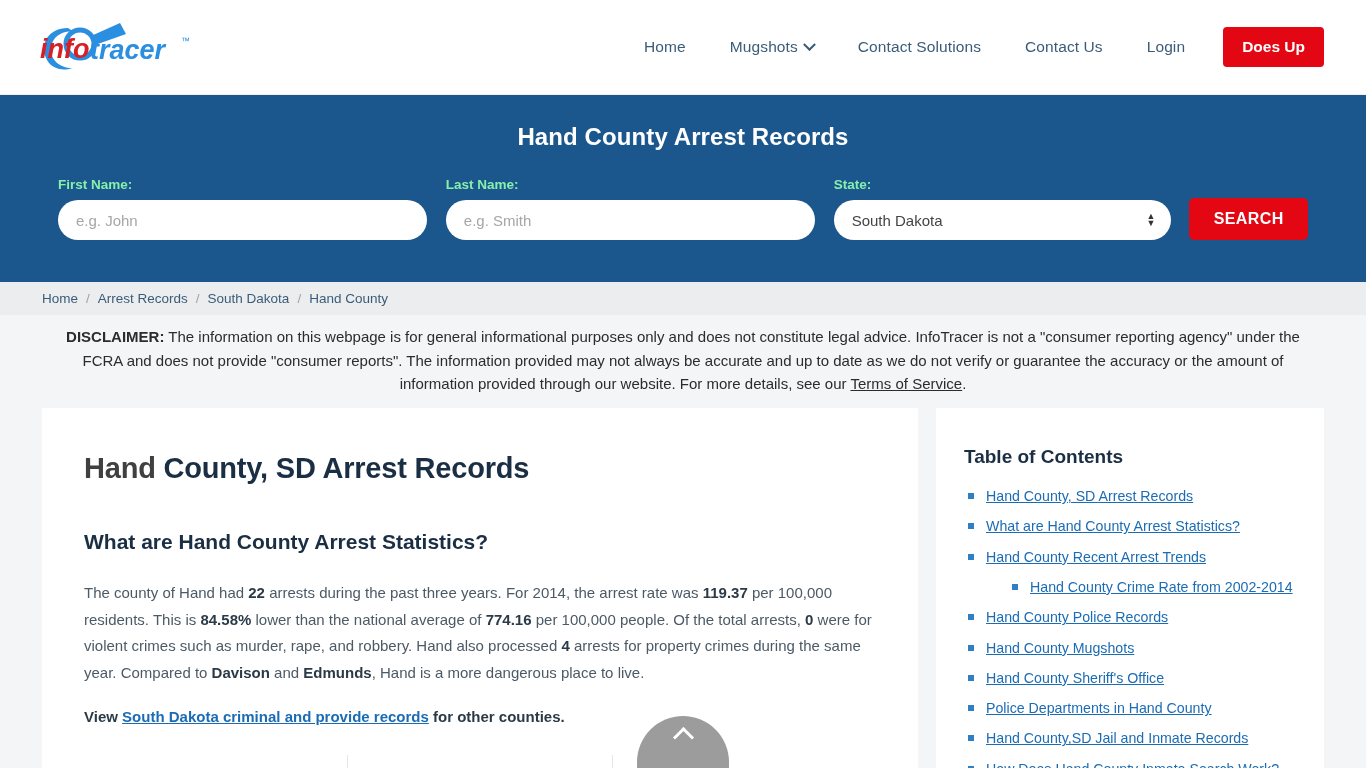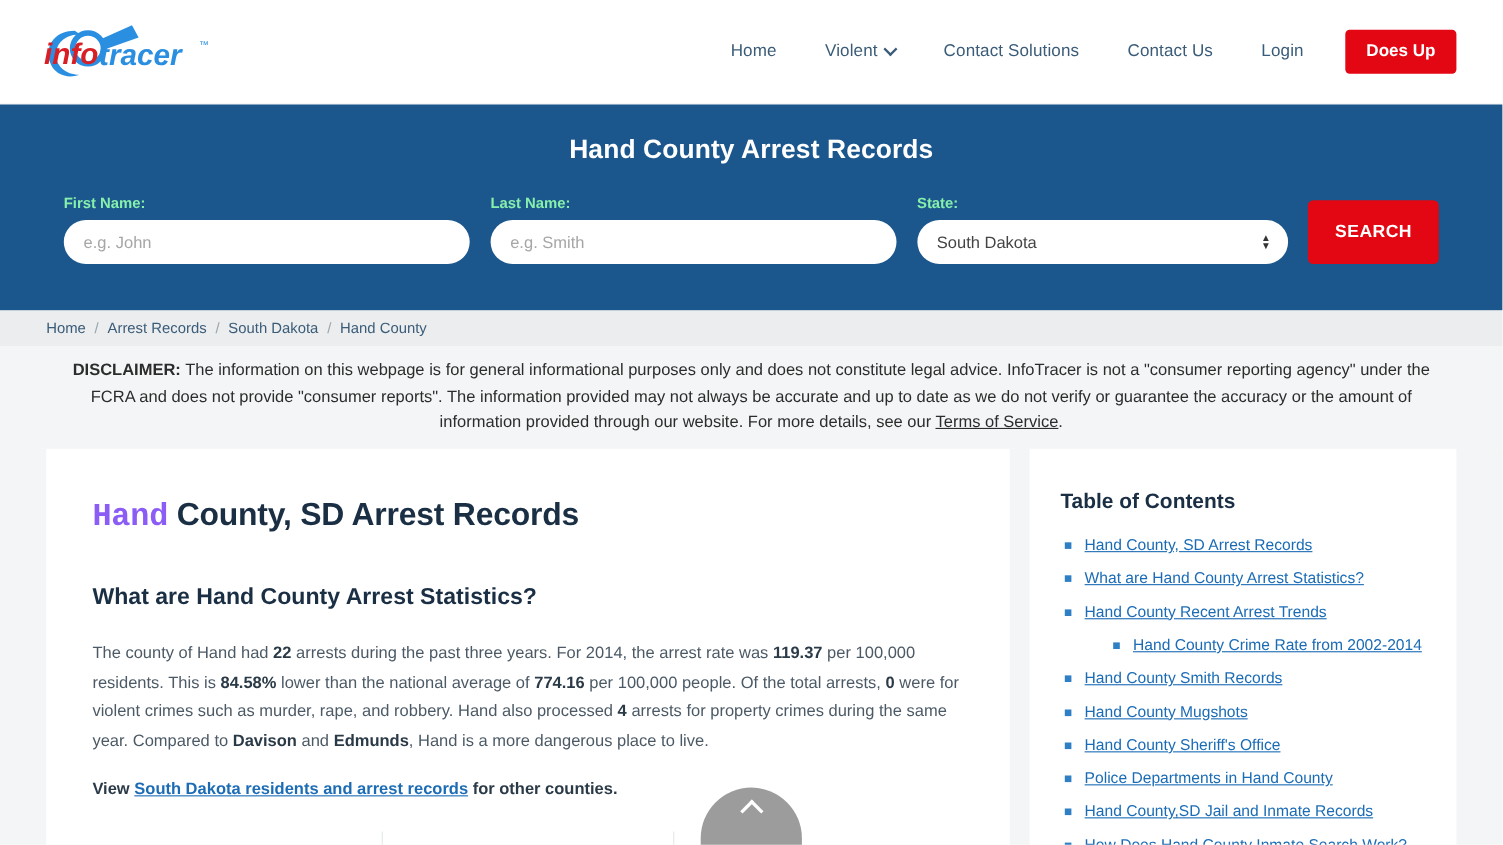--- a/index.html
+++ b/index.html
@@ -129,21 +129,21 @@
   .spinner i { font-style: normal; display:block; font-size: 9px; }
   .search-btn {
     margin-left: 18px;
     background: #e30613;
     border: none;
     border-radius: 5px;
     color: #ffffff;
     font-size: 16px;
     font-weight: bold;
     letter-spacing: .4px;
-    height: 58px;
+    height: 42px;
     width: 122px;
     cursor: pointer;
     font-family: "Liberation Sans", sans-serif;
   }
 
   
   .crumbbar {
     background: #ebedee;
     height: 33px;
     display: flex;
@@ -190,21 +190,21 @@
     padding: 38px 28px 0 28px;
     overflow: hidden;
   }
 
   h1.page-title {
     font-size: 29px;
     color: #1a2e44;
     font-weight: bold;
     letter-spacing: -.2px;
   }
-  h1.page-title .hl { color: #8b5cf6; font-family: Liberation Mono, monospace; }
+  h1.page-title .hl { color: #404040; }
 
   h2.sub-title {
     font-size: 21px;
     color: #1a2e44;
     font-weight: bold;
     margin-top: 45px;
   }
   p.body {
     margin-top: 26px;
     font-size: 15px;
@@ -305,21 +305,21 @@
       <text x="52" y="41" font-family="Liberation Sans, sans-serif" font-size="27" font-weight="bold" font-style="italic" fill="#2a8fe0">tracer</text>
       <text x="143" y="26" font-family="Liberation Sans, sans-serif" font-size="9" fill="#2a8fe0">™</text>
     </svg>
   </a>
 
   <nav class="nav">
     <a class="nav-item" href="#">
       <span>Home</span>
     </a>
     <a class="nav-item" href="#">
-      <span>Violent</span>
+      <span>Mugshots</span>
       <span class="chev"></span>
     </a>
     <a class="nav-item" href="#">
       <span>Contact Solutions</span>
     </a>
     <a class="nav-item" href="#">
       <span>Contact Us</span>
     </a>
     <a class="nav-item" href="#">
       <span>Login</span>
@@ -375,21 +375,21 @@
 
 <div class="layout">
 
   <div class="content-card">
     <h1 class="page-title"><span class="hl">Hand</span><span> County, SD Arrest Records</span></h1>
 
     <h2 class="sub-title">What are Hand County Arrest Statistics?</h2>
 
     <p class="body"><span>The county of Hand had </span><b>22</b><span> arrests during the past three years. For 2014, the arrest rate was </span><b>119.37</b><span> per 100,000 residents. This is </span><b>84.58%</b><span> lower than the national average of </span><b>774.16</b><span> per 100,000 people. Of the total arrests, </span><b>0</b><span> were for violent crimes such as murder, rape, and robbery. Hand also processed </span><b>4</b><span> arrests for property crimes during the same year. Compared to </span><b>Davison</b><span> and </span><b>Edmunds</b><span>, Hand is a more dangerous place to live.</span></p>
 
-    <p class="view"><span>View </span><a href="#">South Dakota residents and arrest records</a><span> for other counties.</span></p>
+    <p class="view"><span>View </span><a href="#">South Dakota criminal and provide records</a><span> for other counties.</span></p>
 
     <div class="icon-strip">
       <div class="icon-cell">
         <svg width="72" height="72" viewBox="0 0 72 72">
           <g fill="#3b97e3">
             <circle cx="26" cy="16" r="5"></circle>
               <circle cx="44" cy="10" r="6"></circle>
             <circle cx="14" cy="30" r="6"></circle>
               <circle cx="34" cy="33" r="7"></circle>
             <circle cx="52" cy="26" r="5"></circle>
@@ -420,21 +420,21 @@
     <h3 class="toc-title">Table of Contents</h3>
     <ul class="toc">
       <li><a href="#">Hand County, SD Arrest Records</a></li>
       <li><a href="#">What are Hand County Arrest Statistics?</a></li>
       <li>
         <a href="#">Hand County Recent Arrest Trends</a>
         <ul>
           <li><a href="#">Hand County Crime Rate from 2002-2014</a></li>
         </ul>
       </li>
-      <li><a href="#">Hand County Smith Records</a></li>
+      <li><a href="#">Hand County Police Records</a></li>
       <li><a href="#">Hand County Mugshots</a></li>
       <li><a href="#">Hand County Sheriff's Office</a></li>
       <li><a href="#">Police Departments in Hand County</a></li>
       <li><a href="#">Hand County,SD Jail and Inmate Records</a></li>
       <li><a href="#">How Does Hand County Inmate Search Work?</a></li>
     </ul>
   </div>
 </div>
 
 <button class="scrolltop">

